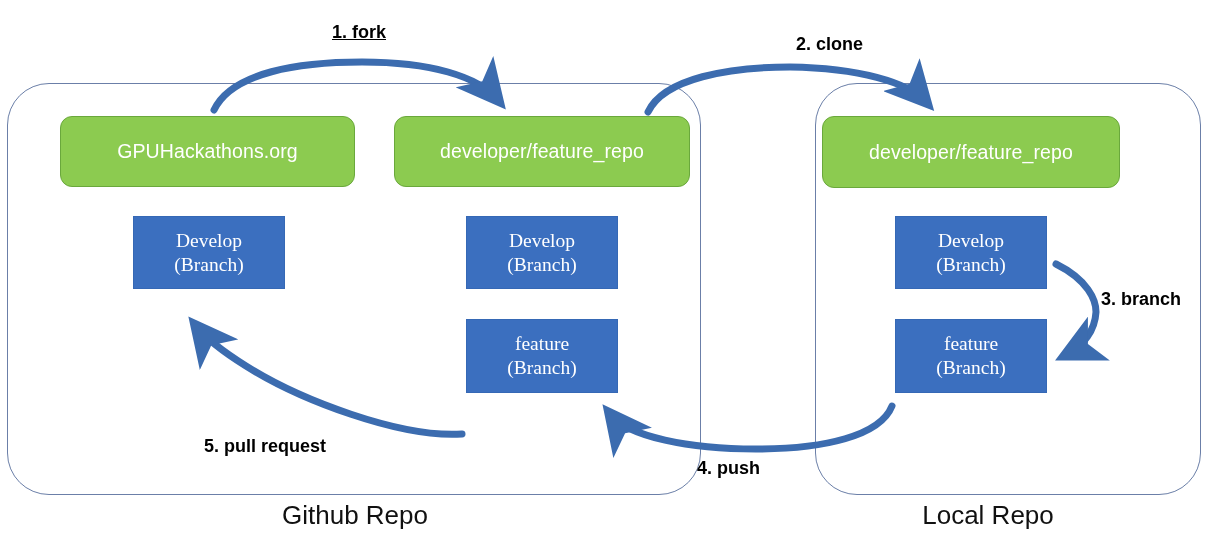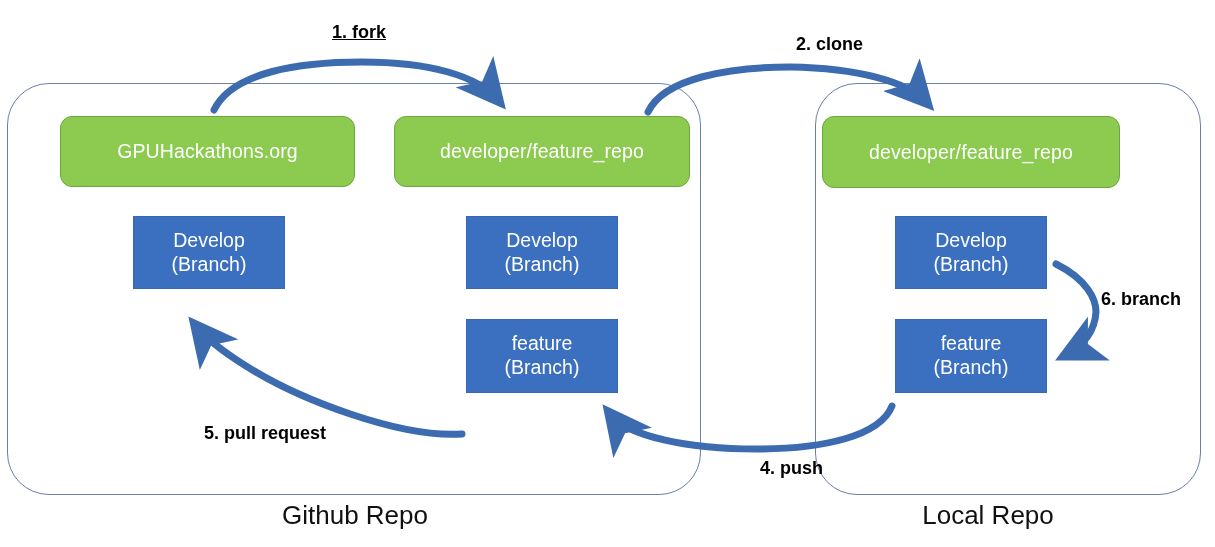--- a/index.html
+++ b/index.html
@@ -37,20 +37,21 @@
     border:1px solid #3568b5;
     box-sizing:border-box;
     display:flex;
     flex-direction:column;
     align-items:center;
     justify-content:center;
     color:#ffffff;
     font-size:19.5px;
     line-height:1.22;
     text-align:center;
+    font-family:Liberation Serif, serif;
   }
 
   .container-label{
     position:absolute;
     color:#111111;
     font-size:26px;
     font-weight:400;
     text-align:center;
     white-space:nowrap;
   }
@@ -127,23 +128,23 @@
 
     <path d="M 892 406 C 880 436, 824 449, 756 449 C 690 449, 628 437, 610 414" fill="none" stroke="#3C6CAF" stroke-width="7" stroke-linecap="round" marker-end="url(#ah)"></path>
 
     <path d="M 462 434 C 400 438, 300 400, 246 366 C 222 351, 204 336, 196 326" fill="none" stroke="#3C6CAF" stroke-width="7" stroke-linecap="round" marker-end="url(#ah)"></path>
   </svg>
 
   <div class="step-label" style="left:332px;top:22px;text-decoration:underline;">1. fork</div>
 
   <div class="step-label" style="left:772px;top:34px;margin-left:24px;">2. clone</div>
 
-  <div class="step-label" style="left:1101px;top:289px;">6. branch</div>
+  <div class="step-label" style="left:1101px;top:289px;">3. branch</div>
 
-  <div class="step-label" style="left:760px;top:458px;">4. push</div>
+  <div class="step-label" style="left:697px;top:458px;">4. push</div>
 
-  <div class="step-label" style="left:204px;top:423px;">5. pull request</div>
+  <div class="step-label" style="left:204px;top:436px;">5. pull request</div>
 
   <div class="container-label" style="left:888px;top:500px;width:200px;">Local Repo</div>
 
   <div class="container-label" style="left:255px;top:500px;width:200px;">Github Repo</div>
 
 </div>
 
 </body></html>

